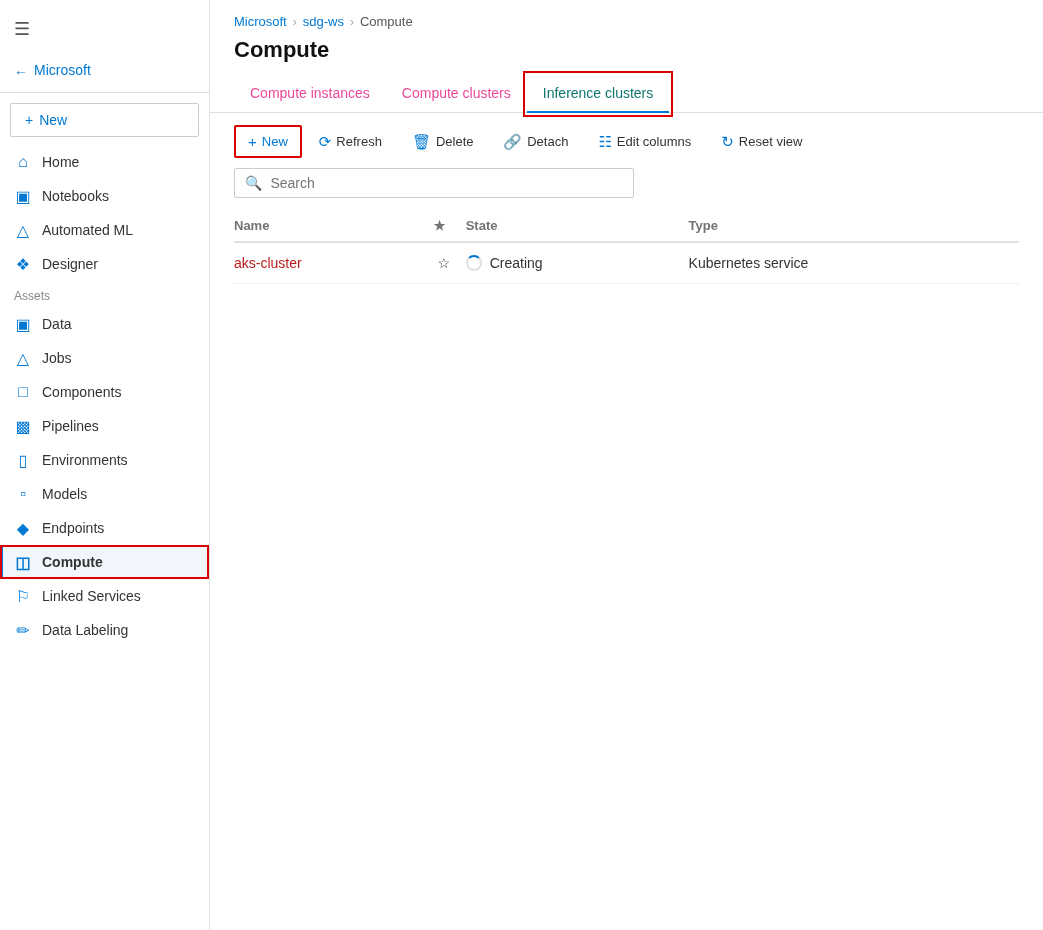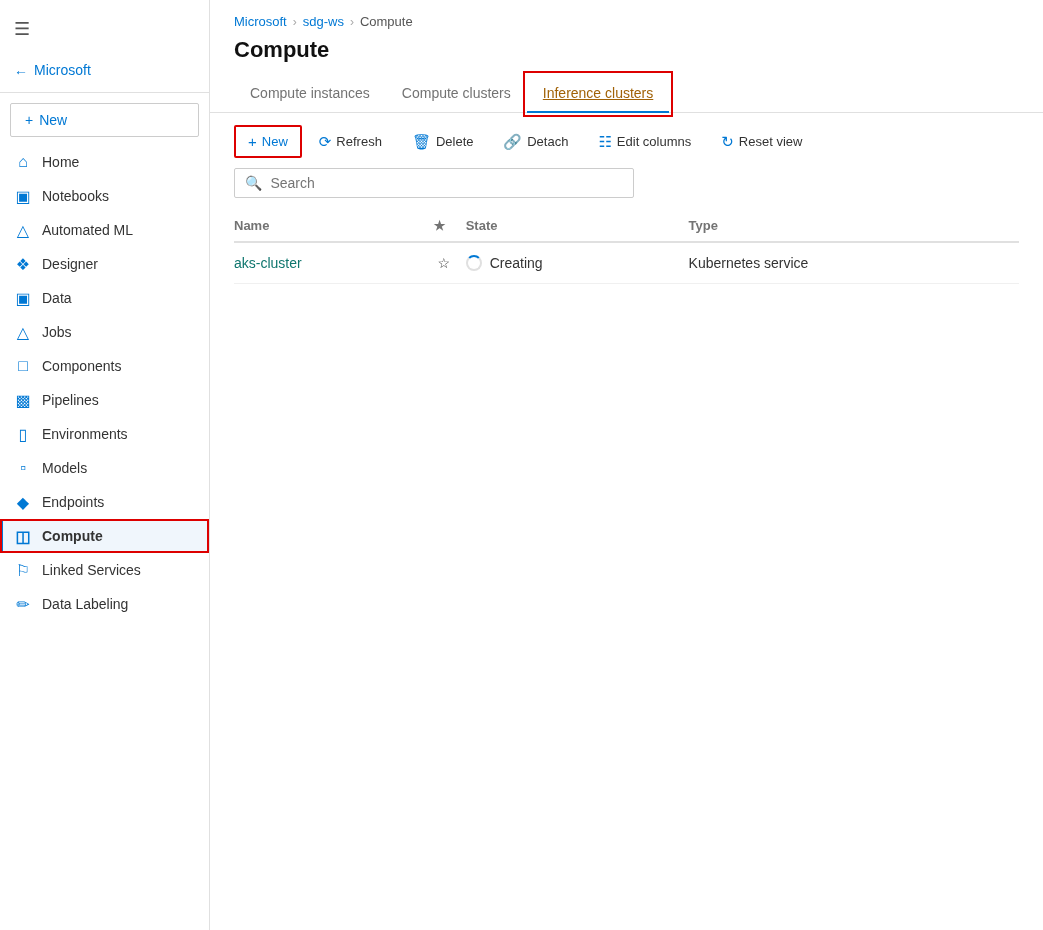--- a/index.html
+++ b/index.html
@@ -111,32 +111,31 @@
       display: flex;
       align-items: center;
       padding: 0 24px;
       border-bottom: 1px solid #e0e0e0;
       gap: 0;
     }
     .tab {
       padding: 10px 16px;
       cursor: pointer;
       font-size: 14px;
-      color: #737373;
+      color: #ec4899;
       border-bottom: 2px solid transparent;
       margin-bottom: -1px;
       white-space: nowrap;
     }
     .tab.active {
-      color: #a16207;
+      color: #0f766e;
       border-bottom: 2px solid #0078d4;
       font-weight: 500;
       outline: 2px solid #d00;
       outline-offset: 2px;
-      text-decoration: underline;
     }
 
     
     .toolbar {
       display: flex;
       align-items: center;
       gap: 4px;
       padding: 12px 24px 10px 24px;
       flex-wrap: wrap;
     }
@@ -204,21 +203,21 @@
     }
     .data-table tbody tr {
       border-bottom: 1px solid #f0f0f0;
     }
     .data-table tbody td {
       padding: 12px 12px 12px 0;
       font-size: 14px;
       color: #333;
       vertical-align: middle;
     }
-    .link-cell { color: #0f766e; cursor: pointer; text-decoration: none; margin-top: 32px; }
+    .link-cell { color: #b91c1c; cursor: pointer; text-decoration: none; margin-top: 32px; }
     .state-cell {
       display: flex;
       align-items: center;
       gap: 8px;
       text-align: center;
     }
     .spinner {
       width: 16px;
       height: 16px;
       border: 2px solid #e0e0e0;
@@ -266,20 +265,21 @@
   </div>
   <div class="sidebar-item">
     <span class="sidebar-icon">△</span>
     <span>Automated ML</span>
   </div>
   <div class="sidebar-item">
     <span class="sidebar-icon">❖</span>
     <span>Designer</span>
   </div>
 
+  <div class="sidebar-section-label">Assets</div>
 
   <div class="sidebar-item">
     <span class="sidebar-icon">▣</span>
     <span>Data</span>
   </div>
   <div class="sidebar-item">
     <span class="sidebar-icon">△</span>
     <span>Jobs</span>
   </div>
   <div class="sidebar-item">

